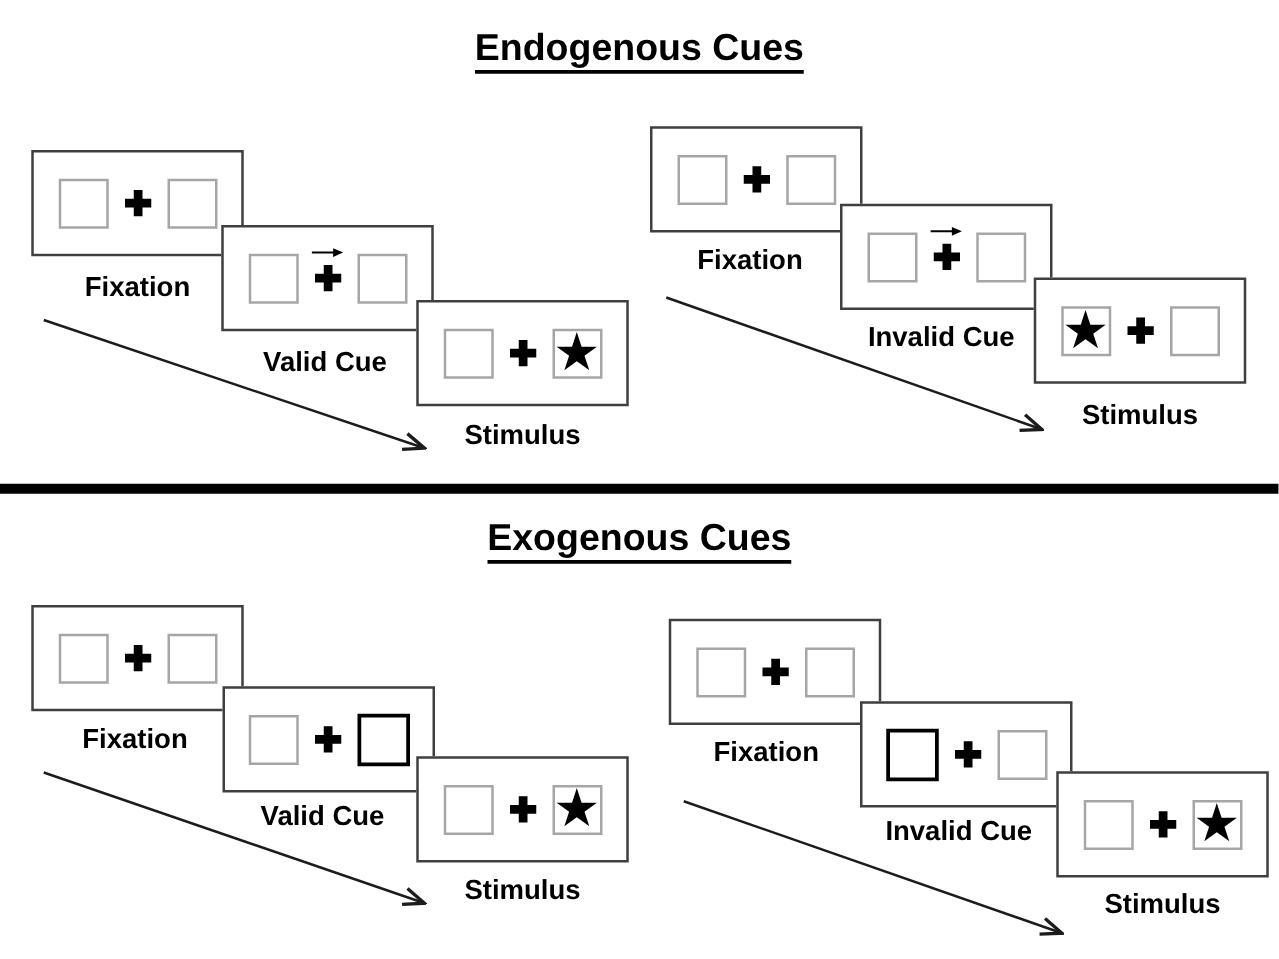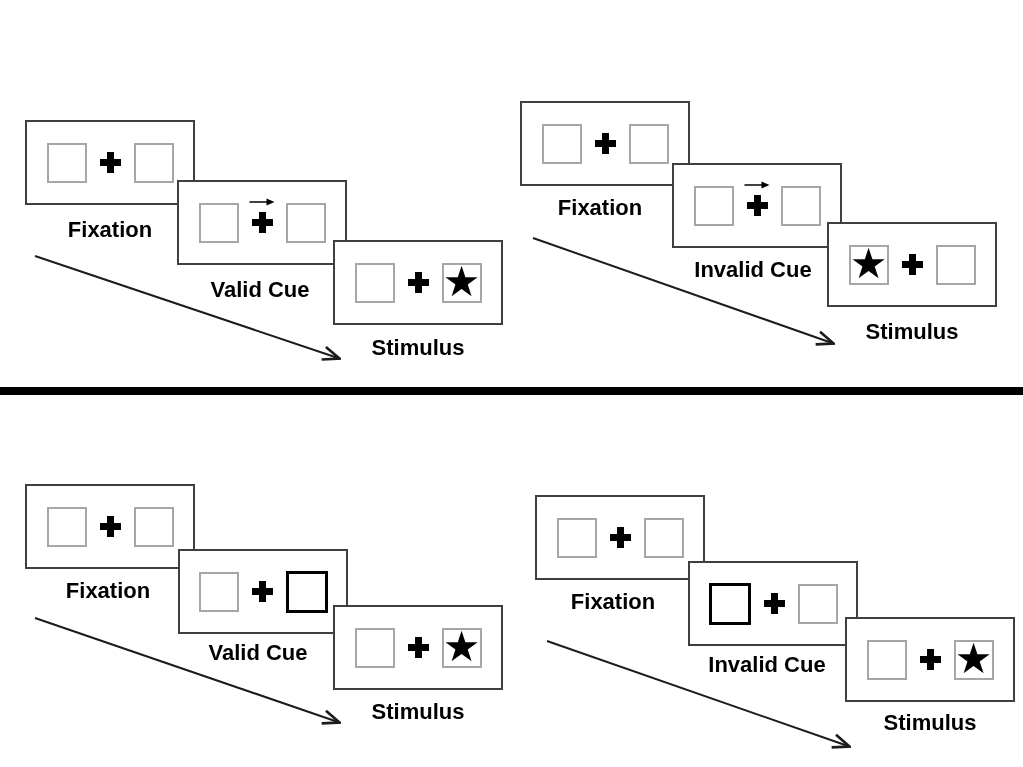--- a/index.html
+++ b/index.html
@@ -43,21 +43,27 @@
 <div class="stage">
 
   <svg class="defs-holder" aria-hidden="true">
     <defs>
       <marker id="arrowhead" viewBox="0 0 12 10" refX="10" refY="5" markerWidth="10" markerHeight="9" orient="auto">
         <path d="M1,1 L11,5 L1,9" fill="none" stroke="#1c1c1c" stroke-width="1.6"></path>
       </marker>
     </defs>
   </svg>
 
+  <div class="section-title" style="top:22px">
+    <span>Endogenous Cues</span>
+  </div>
   <div class="divider"></div>
+  <div class="section-title" style="top:414px">
+    <span>Exogenous Cues</span>
+  </div>
 
   <svg class="seq-arrow" style="left:28px;top:248px" width="320" height="118">
     <line x1="7" y1="8" x2="310" y2="110" marker-end="url(#arrowhead)"></line>
   </svg>
   <svg class="seq-arrow" style="left:526px;top:230px" width="316" height="120">
     <line x1="7" y1="8" x2="306" y2="113" marker-end="url(#arrowhead)"></line>
   </svg>
   <svg class="seq-arrow" style="left:28px;top:610px" width="320" height="120">
     <line x1="7" y1="8" x2="310" y2="112" marker-end="url(#arrowhead)"></line>
   </svg>

